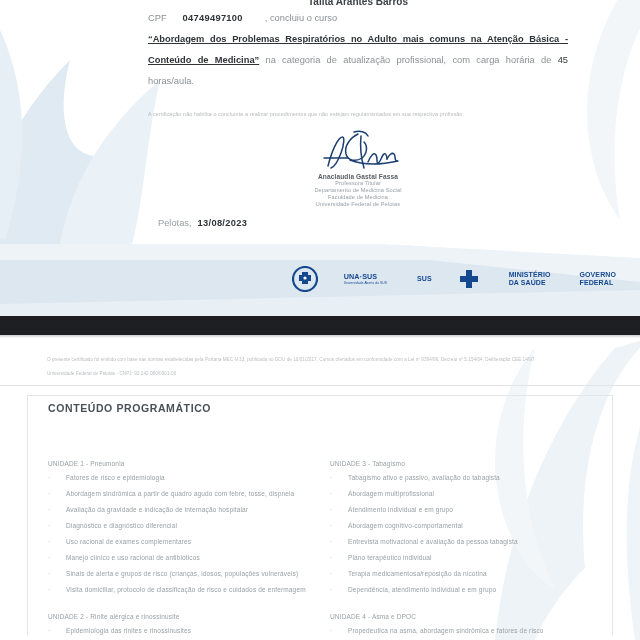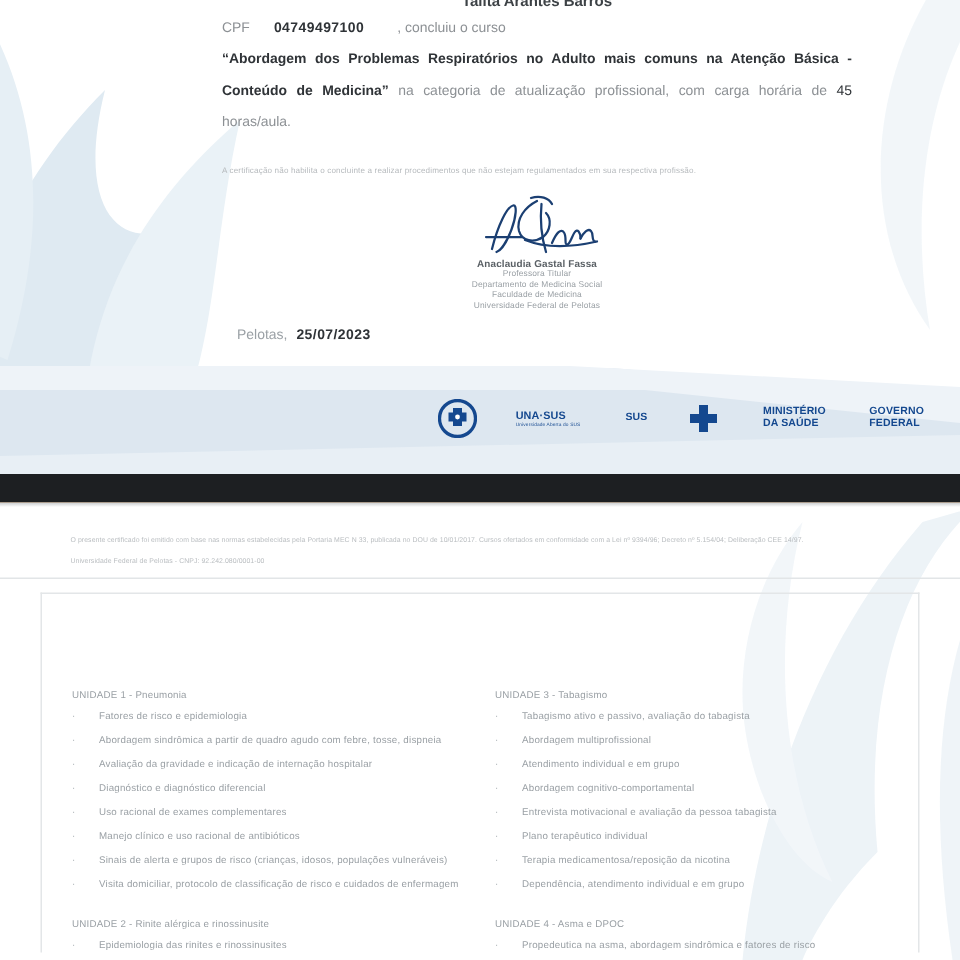--- a/index.html
+++ b/index.html
@@ -33,21 +33,21 @@
   }
   .cpfrow .lbl{color:#8c9094;}
   .cpfrow .val{color:#2f3337;font-weight:bold;margin-left:16px;letter-spacing:.3px;}
   .cpfrow .tail{margin-left:22px;color:#8c9094;}
 
   .para{
     position:absolute;left:148px;top:29px;width:420px;
     font-size:9.3px;line-height:21px;color:#8c9094;
     text-align:justify;
   }
-  .para b{color:#2f3337;font-weight:bold;}
+  .para b{color:#2f3337;font-weight:bold;text-decoration:underline;}
   .para .hours{color:#2f3337;font-weight:normal;}
 
   .disclaimer{
     position:absolute;left:148px;top:110px;width:400px;
     font-size:5.4px;color:#b6babd;line-height:9px;letter-spacing:.1px;
   }
 
   .sig-block{
     position:absolute;left:148px;top:128px;width:420px;text-align:center;
   }
@@ -172,21 +172,21 @@
         </g>
       </svg>
       <div class="sig-name">Anaclaudia Gastal Fassa</div>
       <div class="sig-sub">Professora Titular</div>
       <div class="sig-sub">Departamento de Medicina Social</div>
       <div class="sig-sub">Faculdade de Medicina</div>
       <div class="sig-sub">Universidade Federal de Pelotas</div>
     </div>
 
     <div class="pelotas">
-      <span>Pelotas,</span><span class="date">25/07/2023</span>
+      <span>Pelotas,</span><span class="date">13/08/2023</span>
     </div>
 
     <div class="p1-footer">
       <svg width="640" height="74" viewBox="0 0 640 74" aria-hidden="true">
         <polygon points="0,10 640,0 640,74 0,74" fill="#dde7f0"></polygon>
         <polygon points="0,0 375,0 640,26 640,0" fill="#ffffff"></polygon>
         <polygon points="0,18 430,18 640,40 640,16 380,2 0,2" fill="#eef3f8"></polygon>
         <polygon points="0,62 640,48 640,74 0,74" fill="#e8eff5"></polygon>
       </svg>
 
@@ -229,20 +229,21 @@
 
     <div class="legal">
       <div>O presente certificado foi emitido com base nas normas estabelecidas pela Portaria MEC N 33, publicada no DOU de 10/01/2017. Cursos ofertados em conformidade com a Lei nº 9394/96; Decreto nº 5.154/04; Deliberação CEE 14/97.</div>
       <div class="l2">Universidade Federal de Pelotas - CNPJ: 92.242.080/0001-00</div>
     </div>
 
     <div class="hr"></div>
 
     <div class="card"></div>
 
+    <div class="card-title">CONTEÚDO PROGRAMÁTICO</div>
 
     <div class="cols">
       <div class="col">
         <div class="unit">UNIDADE 1 - Pneumonia</div>
         <div class="item"><span class="bullet">·</span><span>Fatores de risco e epidemiologia</span></div>
         <div class="item"><span class="bullet">·</span><span>Abordagem sindrômica a partir de quadro agudo com febre, tosse, dispneia</span></div>
         <div class="item"><span class="bullet">·</span><span>Avaliação da gravidade e indicação de internação hospitalar</span></div>
         <div class="item"><span class="bullet">·</span><span>Diagnóstico e diagnóstico diferencial</span></div>
         <div class="item"><span class="bullet">·</span><span>Uso racional de exames complementares</span></div>
         <div class="item"><span class="bullet">·</span><span>Manejo clínico e uso racional de antibióticos</span></div>

